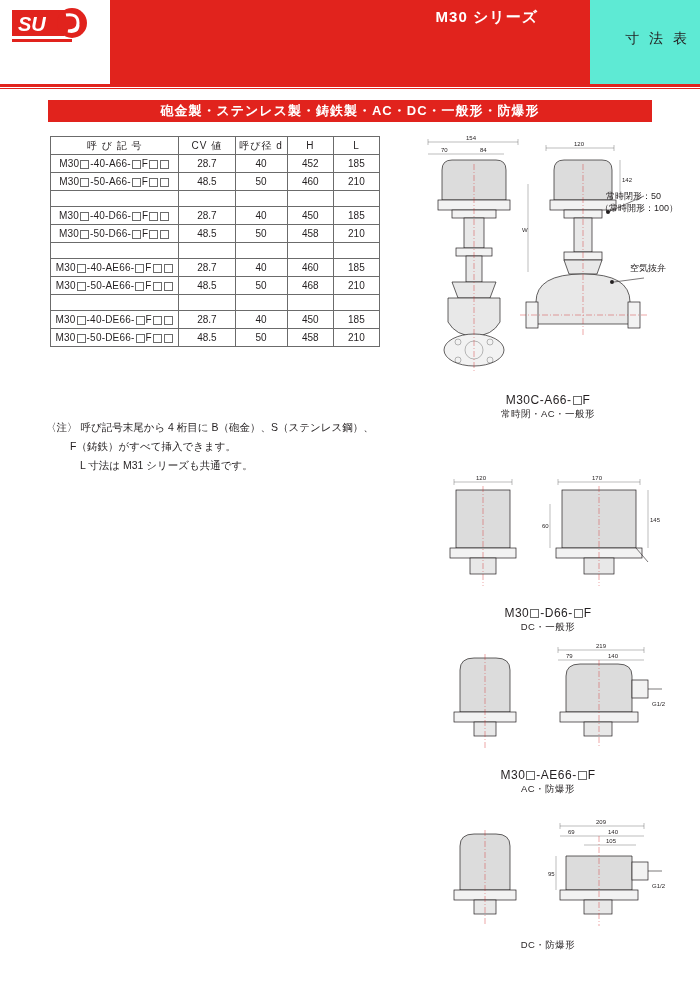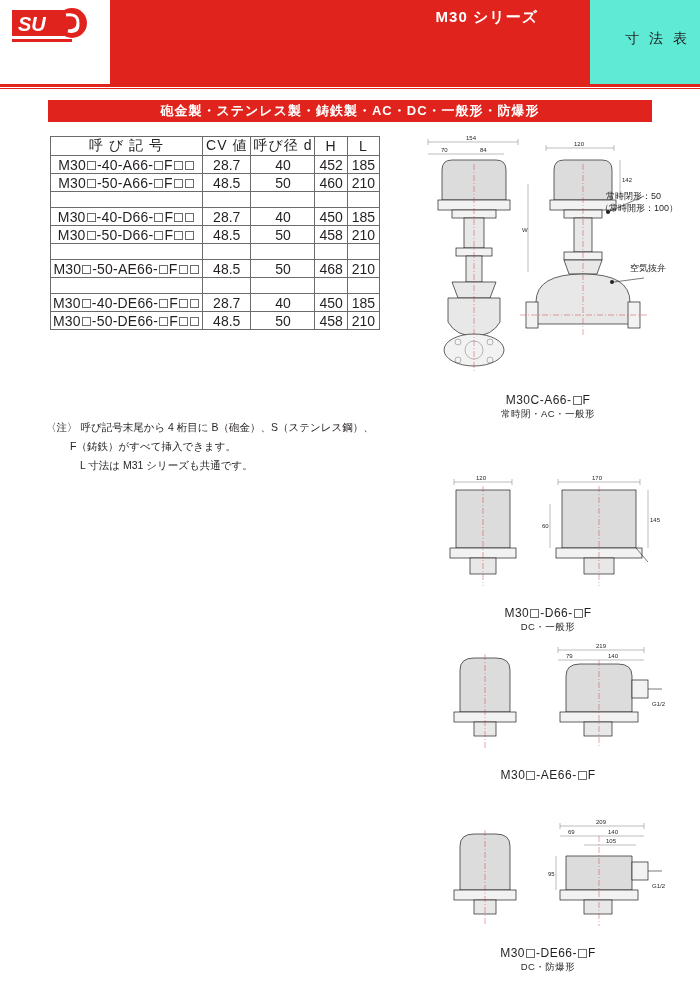--- a/index.html
+++ b/index.html
@@ -58,21 +58,21 @@
     font-size:13px;font-weight:bold;letter-spacing:1px;
     display:flex;align-items:center;justify-content:center;
   }
 
   
   .table-wrap{
     position:absolute;left:50px;top:136px;width:330px;
   }
   table.spec{
     border-collapse:collapse;width:330px;
-    font-size:14px;
+    font-size:10px;
   }
   table.spec th,table.spec td{
     border:1px solid #6b6b6b;
     text-align:center;
     height:17px;
     padding:0 2px;
     white-space:nowrap;
   }
   table.spec th{
     font-weight:normal;letter-spacing:1px;
@@ -203,20 +203,27 @@
           <td>210</td>
         </tr>
         <tr class="blank">
           <td></td>
           <td></td>
           <td></td>
           <td></td>
           <td></td>
         </tr>
         <tr>
+          <td class="name">M30<span class="sq"></span>-40-AE66-<span class="sq"></span>F<span class="sq"></span><span class="sq"></span></td>
+          <td>28.7</td>
+          <td>40</td>
+          <td>460</td>
+          <td>185</td>
+        </tr>
+        <tr>
           <td class="name">M30<span class="sq"></span>-50-AE66-<span class="sq"></span>F<span class="sq"></span><span class="sq"></span></td>
           <td>48.5</td>
           <td>50</td>
           <td>468</td>
           <td>210</td>
         </tr>
         <tr class="blank">
           <td></td>
           <td></td>
           <td></td>
@@ -368,20 +375,21 @@
     <rect class="body-fill2" x="152" y="72" width="78" height="10"></rect>
     <rect class="body-fill" x="176" y="82" width="28" height="14"></rect>
     <rect class="body-fill2" x="224" y="40" width="16" height="18"></rect>
     <path class="ln" d="M240 49 h14"></path>
     <text class="dim-txt" x="244" y="66">G1/2</text>
     <line class="ctr" x1="191" y1="20" x2="191" y2="108"></line>
   </svg>
   <div class="fig-caption">
     <span>M30</span><span class="sq"></span><span>-AE66-</span><span class="sq"></span><span>F</span>
   </div>
+  <div class="fig-subcaption">AC・防爆形</div>
 </div>
 
 <div class="fig" style="left:408px;top:818px;width:280px;height:160px;">
   <svg width="280" height="120" viewBox="0 0 280 120">
     <path class="coil" d="M52 28 q0 -12 14 -12 h22 q14 0 14 12 v44 h-50 z"></path>
     <rect class="body-fill2" x="46" y="72" width="62" height="10"></rect>
     <rect class="body-fill" x="66" y="82" width="22" height="14"></rect>
     <line class="ctr" x1="77" y1="12" x2="77" y2="108"></line>
 
     <line class="lnthin" x1="152" y1="8" x2="236" y2="8"></line>
@@ -397,17 +405,14 @@
     <path class="coil" d="M158 38 h66 v34 h-66 z"></path>
     <rect class="body-fill2" x="152" y="72" width="78" height="10"></rect>
     <rect class="body-fill" x="176" y="82" width="28" height="14"></rect>
     <rect class="body-fill2" x="224" y="44" width="16" height="18"></rect>
     <path class="ln" d="M240 53 h14"></path>
     <text class="dim-txt" x="244" y="70">G1/2</text>
     <line class="lnthin" x1="148" y1="38" x2="148" y2="72"></line>
     <text class="dim-txt" x="140" y="58">95</text>
     <line class="ctr" x1="191" y1="18" x2="191" y2="108"></line>
   </svg>
-  <div class="fig-caption">
-    <span>M30</span><span class="sq"></span><span>-DE66-</span><span class="sq"></span><span>F</span>
-  </div>
   <div class="fig-subcaption">DC・防爆形</div>
 </div>
 
 </body></html>

